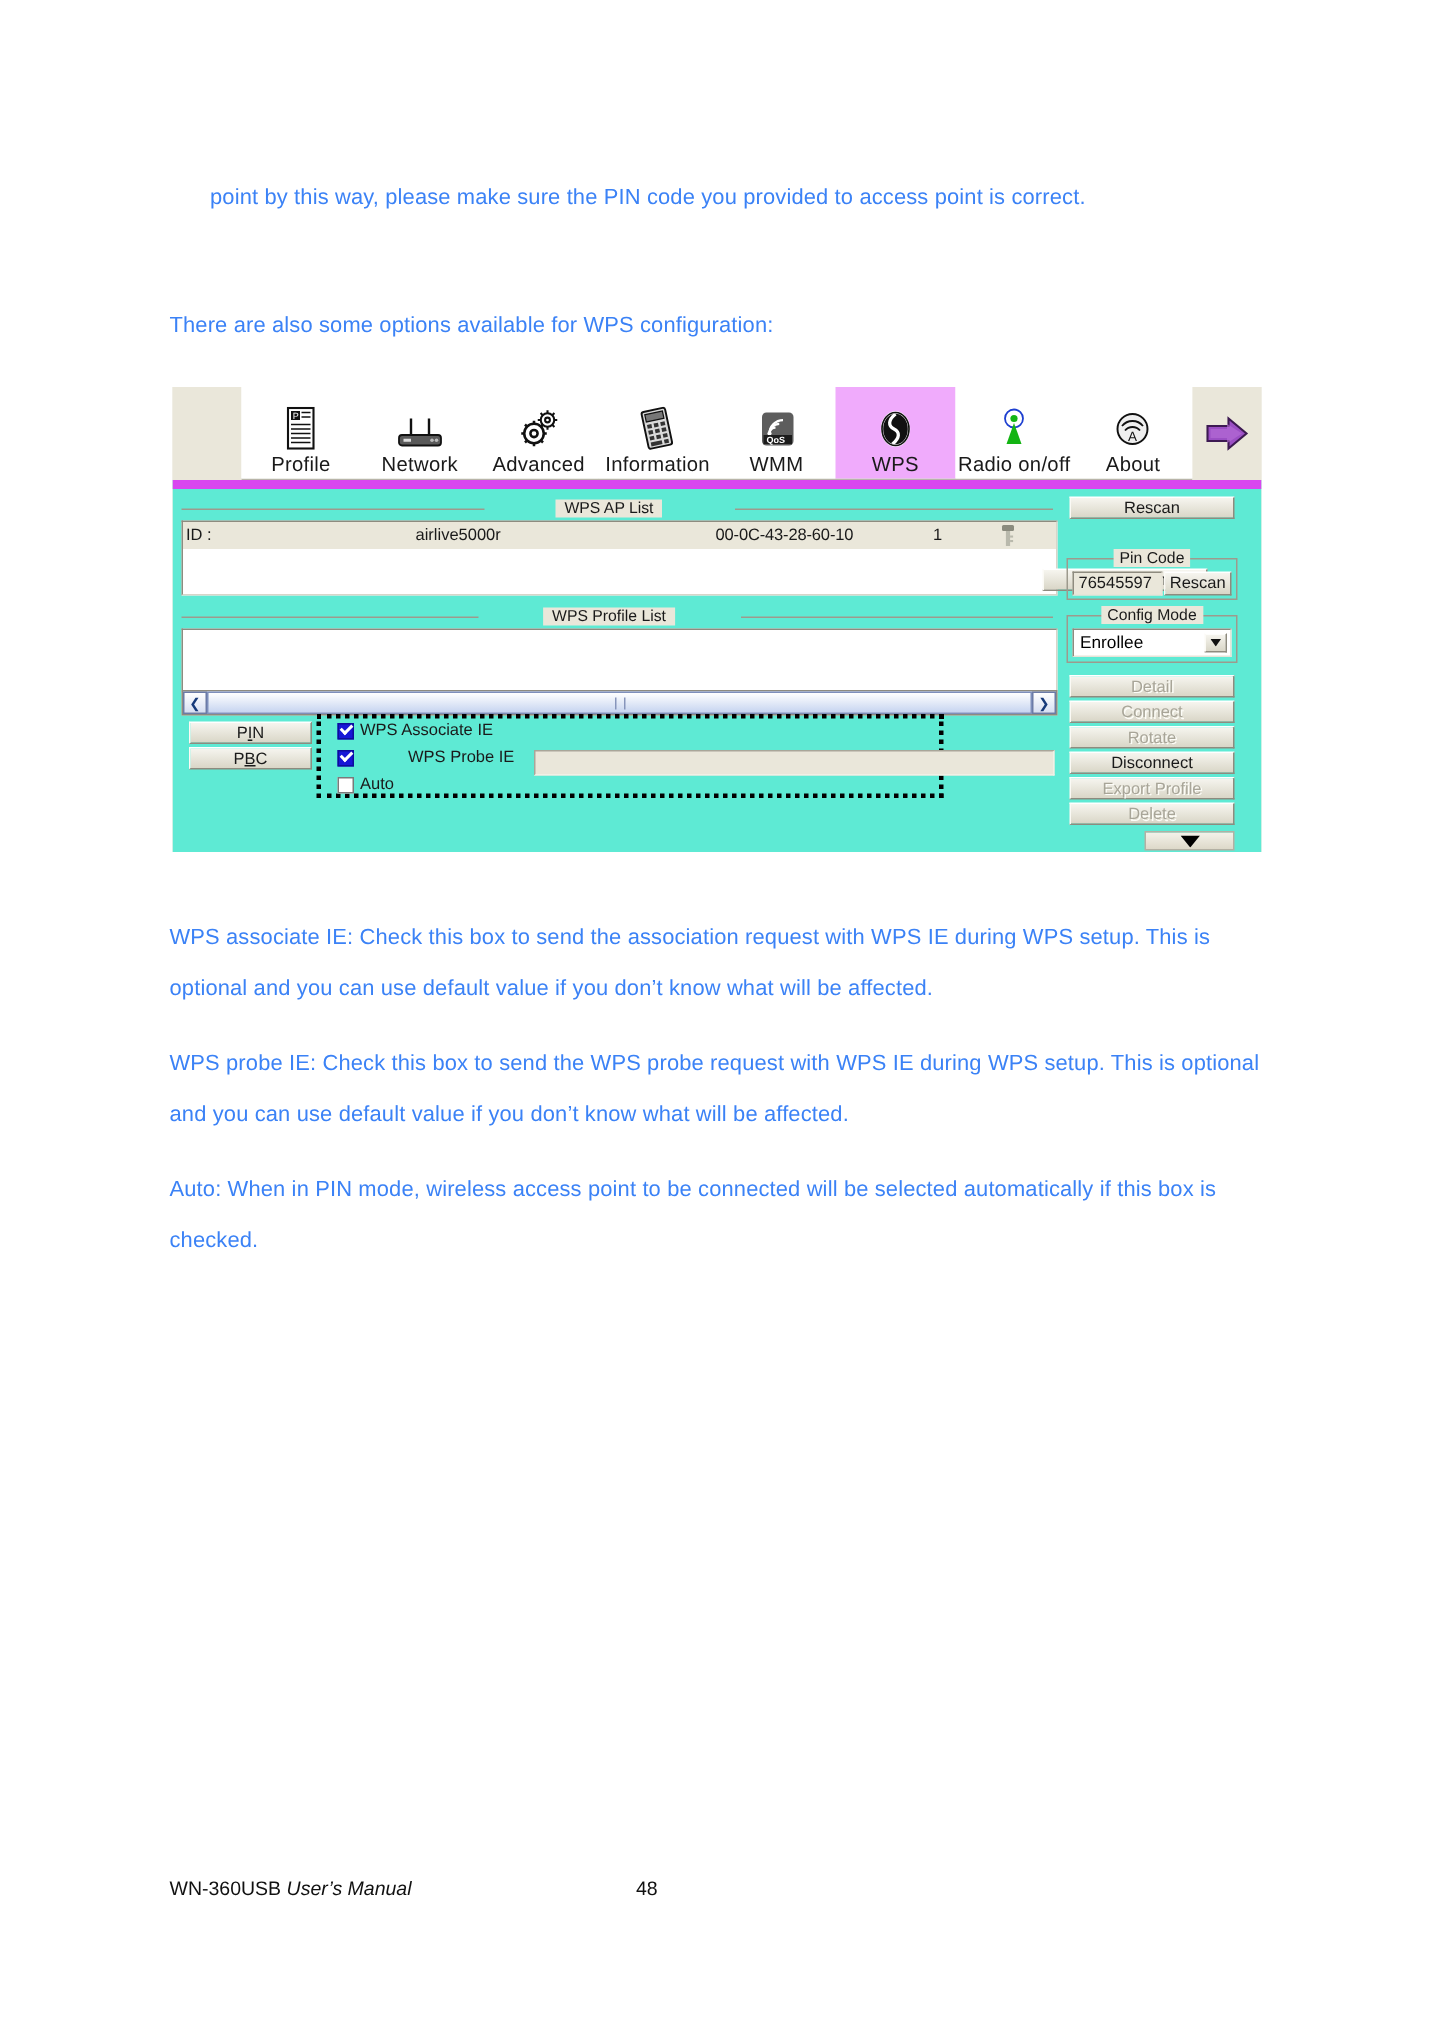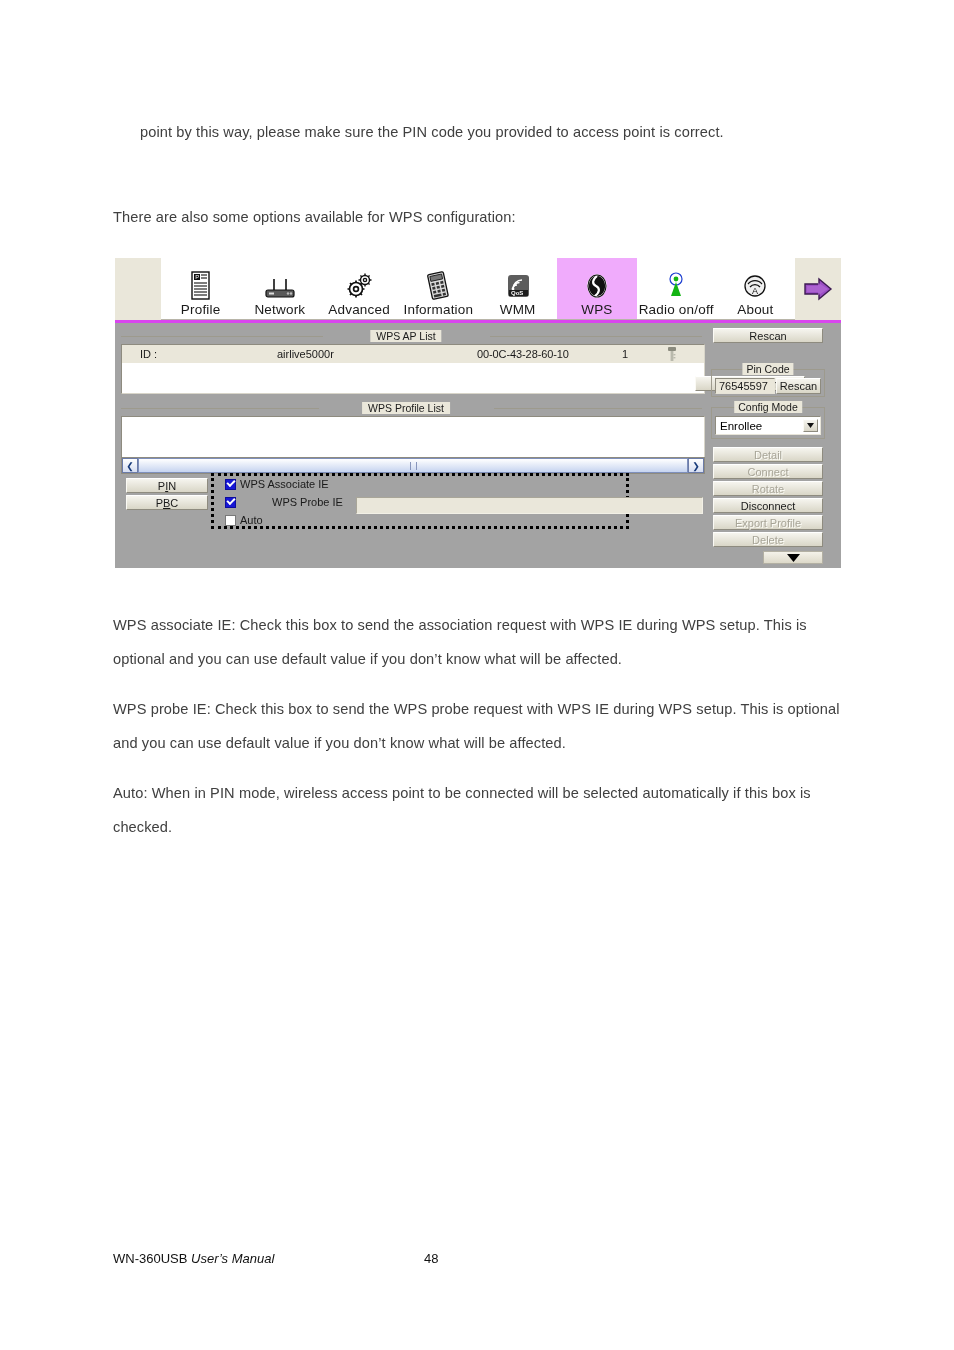--- a/index.html
+++ b/index.html
@@ -10,21 +10,21 @@
     color:#000;
     position:relative;
     overflow:hidden;
   }
 
   
   .doc-para{
     position:absolute;
     font-size:14.6px;
     line-height:34px;
-    color:#404040;
+    color:#3b82f6;
     letter-spacing:0.1px;
   }
   #para-intro{ left:140px; top:115px; width:700px; }
   #para-options{ left:113px; top:200px; width:730px; }
   #para-assoc{ left:113px; top:608px; width:730px; }
   #para-probe{ left:113px; top:692px; width:730px; }
   #para-auto{ left:113px; top:776px; width:730px; }
 
   
   .footer{
@@ -77,22 +77,22 @@
     color:#1a1a1a;
     line-height:17px;
     white-space:nowrap;
     letter-spacing:0.2px;
   }
 
   
   .dlg-body{
     position:relative;
     height:248px;
-    background:#a3a3a3;
-    border-top:3px solid #d946ef;
+    background:#5eead4;
+    border-top:6px solid #d946ef;
     text-align:right;
   }
 
   
   .grp-title{
     position:absolute;
     font-size:10.5px;
     color:#1a1a1a;
     background:#eae7da;
     padding:0 6px;
@@ -114,21 +114,21 @@
   }
   .ap-row{
     height:18px;
     background:#eae7da;
     display:flex;
     align-items:center;
     font-size:11px;
     color:#1a1a1a;
     position:relative;
   }
-  .ap-id{position:absolute;left:18px;}
+  .ap-id{position:absolute;left:2px;}
   .ap-ssid{position:absolute;left:155px;}
   .ap-mac{position:absolute;left:355px;letter-spacing:-0.1px;}
   .ap-ch{position:absolute;left:500px;}
   .ap-lock{position:absolute;left:545px;top:1px;}
 
   
   .hscroll{
     position:absolute;
     height:15px;
     display:flex;

